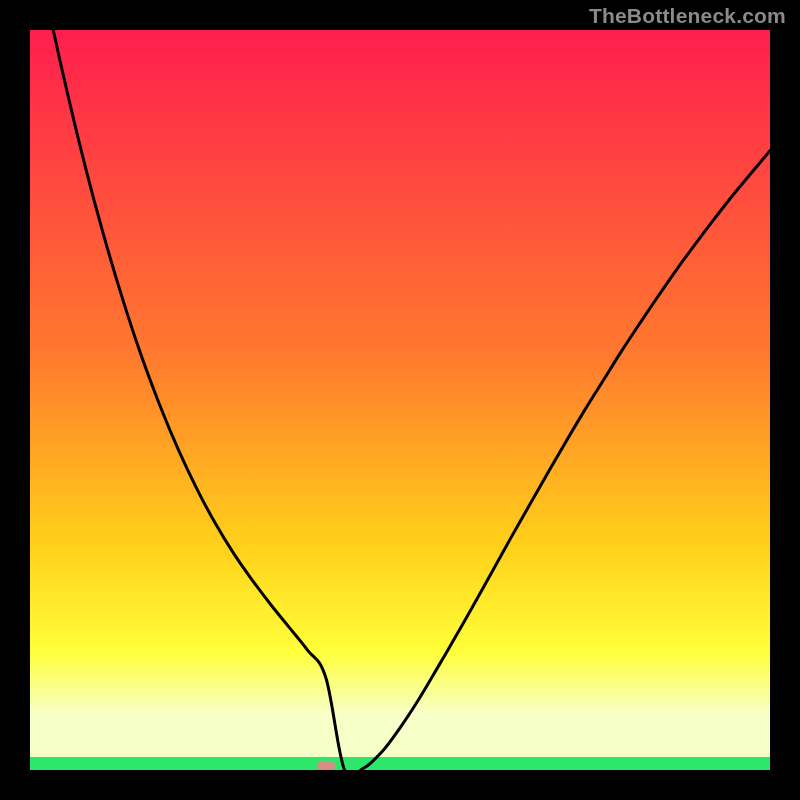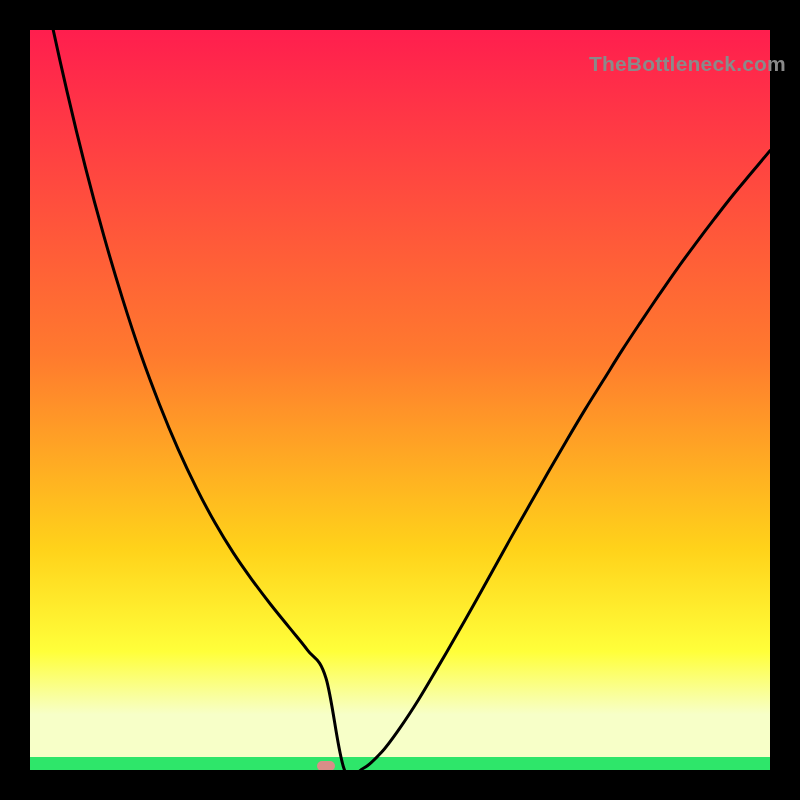--- a/index.html
+++ b/index.html
@@ -42,21 +42,20 @@
   }
   .watermark {
     position: absolute;
     top: 4px;
     right: 14px;
     font-family: Arial, Helvetica, sans-serif;
     font-size: 21px;
     font-weight: 600;
     color: #8a8a8a;
     letter-spacing: 0.2px;
-    margin-top: 48px;
   }
   .marker {
     position: absolute;
     width: 18px;
     height: 10px;
     border-radius: 5px;
     transform: translate(-50%, -50%);
   }
 </style>
 </head>

